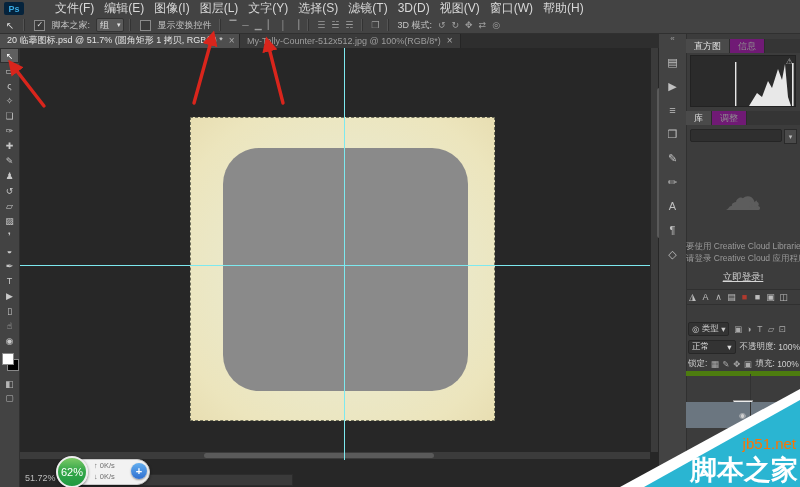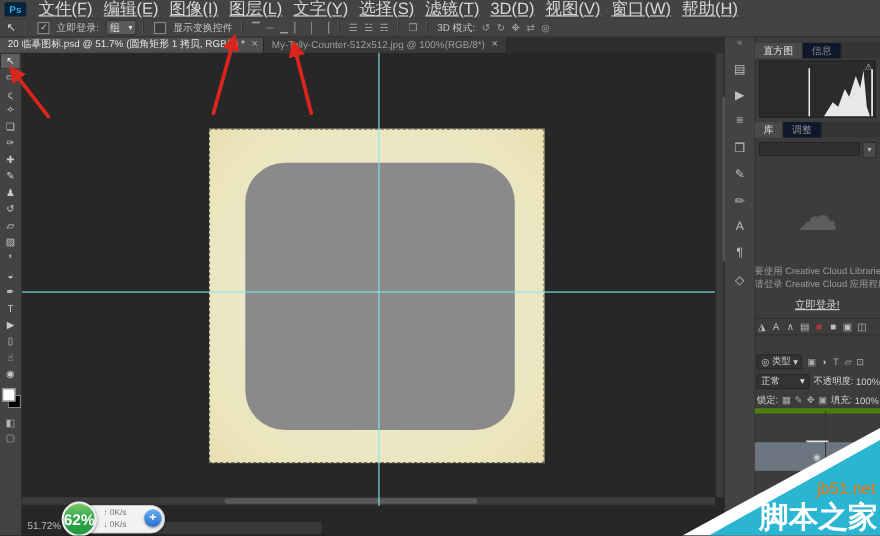--- a/index.html
+++ b/index.html
@@ -1,25 +1,25 @@
 <!DOCTYPE html>
 <html><head>
 <meta charset="utf-8">
 <style>
   html,body{margin:0;padding:0;background:#1b1b1b;}
   #app{position:relative;width:800px;height:487px;overflow:hidden;background:#282828;
        font-family:"Liberation Sans","DejaVu Sans",sans-serif;color:#cfcfcf;
        -webkit-font-smoothing:antialiased;cursor:default;}
   
   .menu-bar{position:absolute;left:0;top:0;width:800px;height:17px;background:#434343;
-            border-bottom:1px solid #2b2b2b;display:flex;align-items:center;z-index:5;}
+            border-bottom:1px solid #2b2b2b;display:flex;align-items:center;z-index:5;gap:20px;}
   .ps-logo{width:20px;height:13px;margin:0 6px 0 4px;background:#05233c;color:#39a9e0;
            font-size:9px;font-weight:bold;display:flex;align-items:center;justify-content:center;border-radius:2px;}
   .menu-items{display:flex;height:17px;}
-  .menu-items .menu-item{font-size:15px;line-height:17px;padding:0 5px;color:#d8d8d8;white-space:nowrap;text-decoration:underline;}
+  .menu-items .menu-item{font-size:12px;line-height:17px;padding:0 5px;color:#d8d8d8;white-space:nowrap;}
   
   .options-bar{position:absolute;left:0;top:17px;width:800px;height:16px;background:#434343;
                border-bottom:1px solid #303030;display:flex;align-items:center;font-size:9px;z-index:5;color:#c4c4c4;}
   .ob-sep{width:1px;height:12px;background:#555;margin:0 5px;border-right:1px solid #333;}
   .ob-toolicon{font-size:10px;margin:0 4px 0 6px;color:#ddd;}
   .checkbox{width:9px;height:9px;border:1px solid #8a8a8a;background:#3a3a3a;margin:0 3px 0 4px;
             font-size:8px;line-height:8px;text-align:center;color:#ddd;}
   .dropdown{background:#5a5a5a;border:1px solid #333;border-radius:2px;height:12px;display:flex;
             align-items:center;padding:0 3px;margin-left:3px;color:#e2e2e2;}
   .dropdown .caret{font-size:7px;margin-left:8px;}
@@ -57,21 +57,21 @@
   .status-zoom{position:absolute;left:6px;top:5px;}
   .status-field{position:absolute;left:122px;top:6px;width:150px;height:10px;background:#3a3a3a;border:1px solid #2c2c2c;}
   
   .right-dock{position:absolute;left:659px;top:33px;width:141px;height:454px;background:#3c3c3c;z-index:4;}
   .dock-strip{position:absolute;left:0;top:0;width:27px;height:454px;background:#434343;border-right:1px solid #303030;}
   .dock-collapse{position:absolute;left:0;top:1px;width:27px;text-align:center;font-size:8px;color:#9c9c9c;}
   .dock-icon{position:absolute;left:0;width:27px;height:22px;display:flex;align-items:center;justify-content:center;
              font-size:11px;color:#c0c0c0;}
   .dock-panels{position:absolute;left:27px;top:0;width:114px;height:454px;overflow:hidden;}
   .panel-tabs{position:absolute;left:0;width:114px;height:14px;display:flex;background:#353535;}
-  .panel-tab{padding:0 8px;font-size:9px;line-height:14px;color:#8f8f8f;background:#0f172a;border-right:1px solid #2c2c2c;white-space:nowrap;}
+  .panel-tab{padding:0 8px;font-size:9px;line-height:14px;color:#8f8f8f;background:#701a75;border-right:1px solid #2c2c2c;white-space:nowrap;}
   .panel-tab.active{background:#4a4a4a;color:#e0e0e0;}
   .hist-graph{position:absolute;left:4px;top:22px;width:104px;height:50px;background:#2b2b2b;border:1px solid #222;}
   .hist-warn{position:absolute;right:2px;top:1px;font-size:8px;color:#b5b5b5;}
   .lib-search{position:absolute;left:4px;top:96px;width:90px;height:11px;background:#2f2f2f;border:1px solid #252525;border-radius:2px;}
   .lib-search-btn{position:absolute;left:98px;top:96px;width:11px;height:13px;background:#4a4a4a;border:1px solid #2a2a2a;font-size:7px;color:#bbb;text-align:center;line-height:13px;}
   .lib-cloud{position:absolute;left:0;top:138px;width:114px;height:60px;text-align:center;}
   .lib-cloud .cloud{font-size:38px;color:#5d5d5d;line-height:52px;}
   .lib-cloud .cross{position:absolute;left:62px;top:26px;font-size:13px;color:#5d5d5d;}
   .lib-msg{position:absolute;left:0;width:114px;text-align:center;font-size:8.5px;color:#9a9a9a;white-space:nowrap;overflow:hidden;}
   .lib-link{position:absolute;left:0;top:238px;width:114px;text-align:center;font-size:9.5px;color:#d6d6d6;text-decoration:underline;}
@@ -104,21 +104,21 @@
   .fx-indent{width:34px;flex:none;}
   
   .arrows{position:absolute;left:0;top:0;width:800px;height:487px;z-index:50;pointer-events:none;}
   
   .watermark{position:absolute;left:620px;top:387px;width:180px;height:100px;z-index:60;pointer-events:none;}
   
   .widget{position:absolute;left:56px;top:456px;width:94px;height:30px;z-index:55;}
   .widget .pill{position:absolute;left:14px;top:3px;width:78px;height:24px;background:#f2f2f2;border:1px solid #c9c9c9;border-radius:13px;box-shadow:0 1px 3px rgba(0,0,0,.45);}
   .widget .gauge{position:absolute;left:0;top:0;width:28px;height:28px;border-radius:50%;border:2px solid #eee;
                  background:linear-gradient(180deg,#7cc966 0%,#35a84a 45%,#1f9940 100%);
-                 color:#fff;font-size:14px;font-weight:bold;display:flex;align-items:center;justify-content:center;
+                 color:#fff;font-size:11px;font-weight:normal;display:flex;align-items:center;justify-content:center;
                  box-shadow:0 1px 3px rgba(0,0,0,.5);}
   .widget .speeds{position:absolute;left:38px;top:4px;font-size:7.5px;color:#707070;line-height:11px;white-space:nowrap;}
   .widget .plus{position:absolute;right:3px;top:7px;width:16px;height:16px;border-radius:50%;
                 background:linear-gradient(180deg,#63aeef 0%,#2f6fd0 100%);color:#fff;font-size:11px;font-weight:bold;
                 display:flex;align-items:center;justify-content:center;box-shadow:0 1px 2px rgba(0,0,0,.4);}
 </style>
 </head>
 <body>
 
 <div id="app">
@@ -138,21 +138,21 @@
         <span class="menu-item">视图(V)</span>
         <span class="menu-item">窗口(W)</span>
         <span class="menu-item">帮助(H)</span>
       </div>
   </div>
 
   <div class="options-bar">
     <span class="ob-toolicon">↖</span>
     <span class="ob-sep"></span>
     <span class="checkbox">✓</span>
-    <span class="ob-label">立即登录:</span>
+    <span class="ob-label">脚本之家:</span>
     <span class="dropdown">
       <span>组</span>
       <span class="caret">▾</span>
     </span>
     <span class="ob-sep"></span>
     <span class="checkbox"></span>
     <span class="ob-label">显示变换控件</span>
     <span class="ob-sep"></span>
     <span style="display:flex">
 

